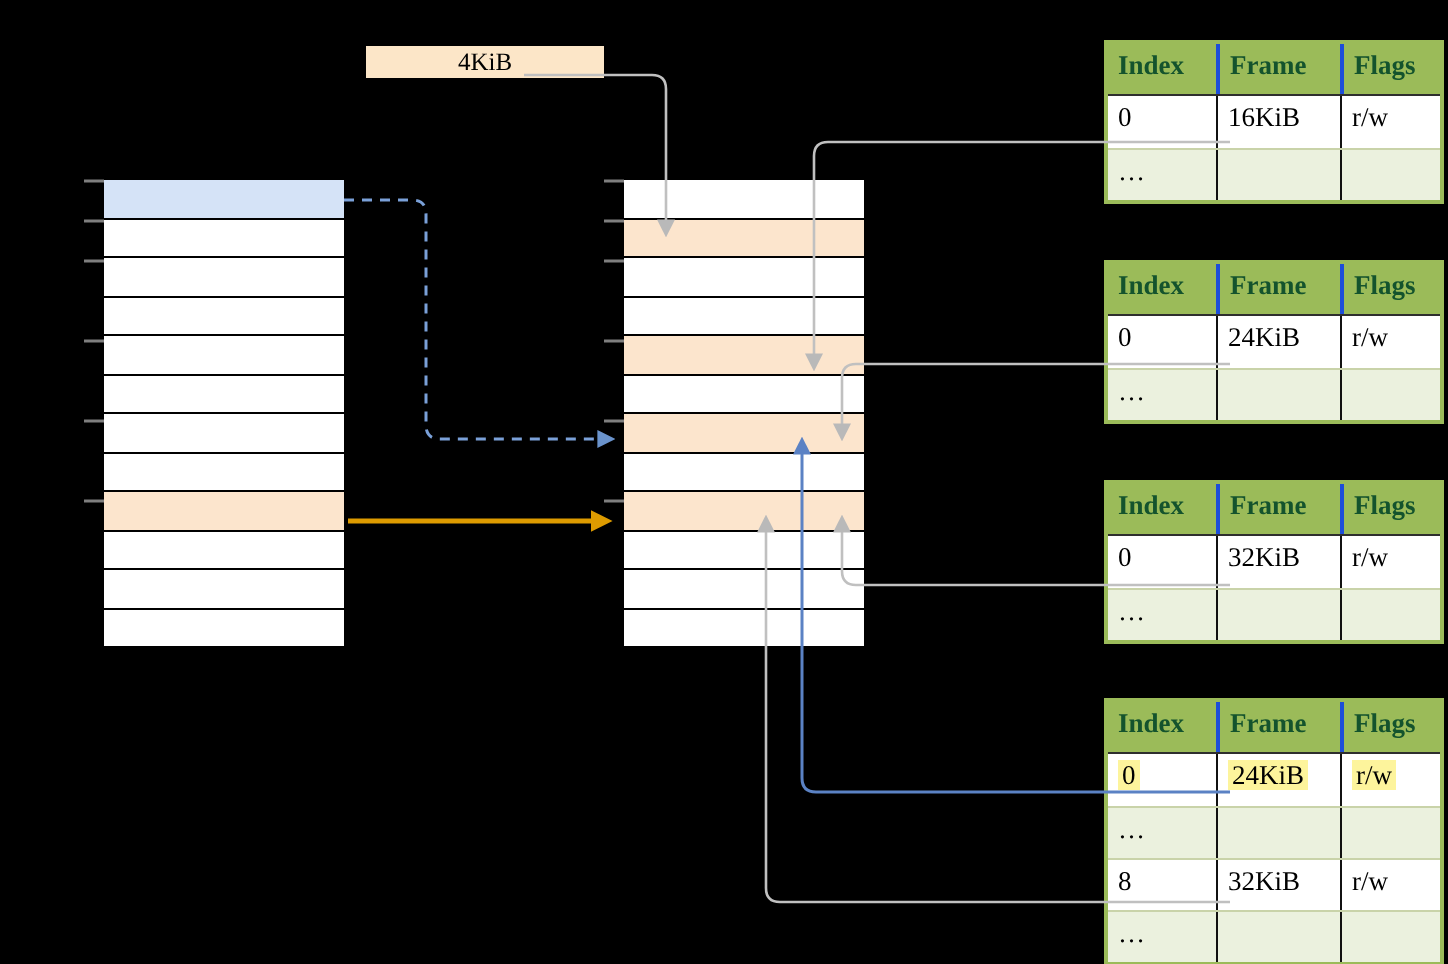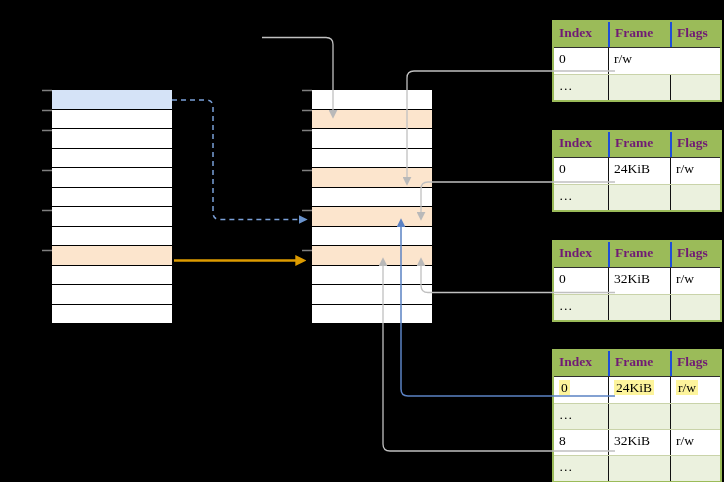--- a/index.html
+++ b/index.html
@@ -31,21 +31,21 @@
     background:var(--box_tan);display:flex;align-items:center;justify-content:center;
     font-size:12.5px;color:#000;
   }
   
   .gtable{
     position:absolute;left:552px;width:166px;
     border:2px solid var(--header_green);background:#fff;
   }
   .g-head{display:grid;grid-template-columns:54px 62px 50px;height:26px;
     background:var(--header_green);border-bottom:1px solid #2e2e2e;box-sizing:border-box;}
-  .g-hcell{color:#701a75;font-weight:bold;font-size:13.5px;padding:3px 0 0 5px;box-sizing:border-box;}
+  .g-hcell{color:#14532d;font-weight:bold;font-size:13.5px;padding:3px 0 0 5px;box-sizing:border-box;}
   .g-hcell + .g-hcell{border-left:2px solid #1d4ed8;}
   .g-row{display:grid;grid-template-columns:54px 62px 50px;height:26px;box-sizing:border-box;background:#fff;}
   .g-row + .g-row{border-top:1px solid #c9d3a9;}
   .g-row.alt{background:var(--row_light_green);}
   .g-cell{font-size:13.5px;color:#000;padding:3px 0 0 5px;box-sizing:border-box;overflow:hidden;white-space:nowrap;}
   .g-cell + .g-cell{border-left:1.5px solid #111;}
   .hl{background:var(--highlight_yellow);padding:0 2px;}
   
   svg.overlay{position:absolute;left:0;top:0;pointer-events:none;}
   .p-gray{stroke:var(--connector_gray);stroke-width:1.3;fill:none;}
@@ -82,29 +82,33 @@
       <div class="mrow orange"></div>
       <div class="mrow"></div>
       <div class="mrow orange"></div>
       <div class="mrow"></div>
       <div class="mrow orange"></div>
       <div class="mrow"></div>
       <div class="mrow"></div>
       <div class="mrow"></div>
     </div>
 
+  <div class="psize">
+    <span>4KiB</span>
+  </div>
 
   <div class="gtable" style="top:20px;">
       <div class="g-head">
         <div class="g-hcell">Index</div>
         <div class="g-hcell">Frame</div>
         <div class="g-hcell">Flags</div>
       </div>
       <div class="g-row">
         <div class="g-cell"><span>0</span></div>
+        <div class="g-cell"><span>16KiB</span></div>
         <div class="g-cell"><span>r/w</span></div>
       </div>
       <div class="g-row alt">
         <div class="g-cell"><span>…</span></div>
         <div class="g-cell"></div>
         <div class="g-cell"></div>
       </div>
     </div>
   <div class="gtable" style="top:130px;">
       <div class="g-head">

